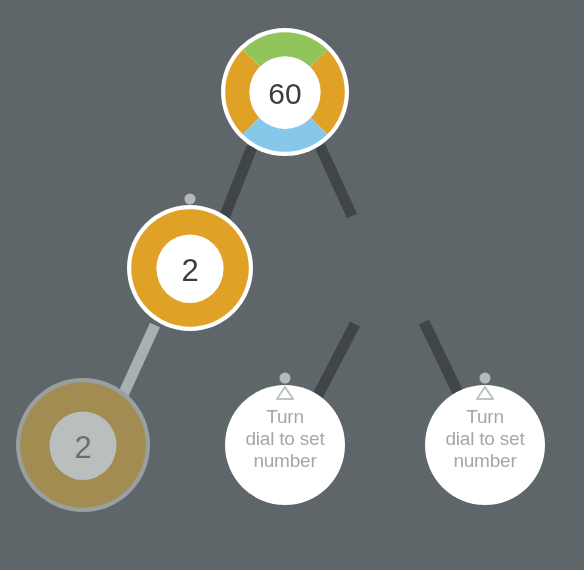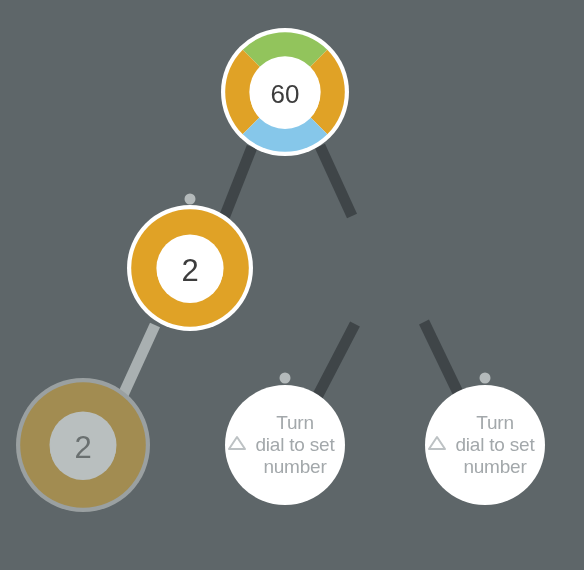--- a/index.html
+++ b/index.html
@@ -19,21 +19,21 @@
   }
   .hub.plain{background:#ffffff;}
   .hub.muted{background:#b9bfbf;color:#6a7070;}
   .handle{
     position:absolute;border-radius:50%;background:#b4babb;
     transform:translate(-50%,-50%);
   }
   .placeholder{
     position:absolute;left:50%;top:50%;transform:translate(-50%,-50%);
     width:100%;height:100%;border-radius:50%;background:#ffffff;
-    display:flex;flex-direction:row;align-items:center;justify-content:center;
+    display:flex;flex-direction:column;align-items:center;
   }
   .ph-text{
     color:#a3a8ab;text-align:center;line-height:1.16;font-size:19px;
     padding:0 8px;letter-spacing:-0.2px;
   }
   .tri{display:block;margin-bottom:5px;}
 </style>
 </head>
 <body>
 
@@ -77,21 +77,21 @@
     <svg width="128" height="128" viewBox="0 0 122 122">
       <circle cx="61" cy="61" r="61" fill="#ffffff"></circle>
       <g>
         <circle cx="61" cy="61" r="57" fill="#92c45c" clip-path="url(#clipTop)"></circle>
         <circle cx="61" cy="61" r="57" fill="#e0a226" clip-path="url(#clipLeft)"></circle>
         <circle cx="61" cy="61" r="57" fill="#e0a226" clip-path="url(#clipRight)"></circle>
         <circle cx="61" cy="61" r="57" fill="#86c7ea" clip-path="url(#clipBottom)"></circle>
       </g>
       <circle cx="61" cy="61" r="34" fill="#ffffff"></circle>
     </svg>
-    <div class="hub plain" style="width:70px;height:70px;font-size:26px;">
+    <div class="hub plain" style="width:70px;height:70px;font-size:30px;">
       <span>60</span>
     </div>
   </div>
 
   <div class="node" style="left:190px;top:270px;">
     <svg width="126" height="126" viewBox="0 0 120 120">
       <circle cx="60" cy="60" r="60" fill="#ffffff"></circle>
       <circle cx="60" cy="60" r="56" fill="#e0a226"></circle>
       <circle cx="60" cy="60" r="32" fill="#ffffff"></circle>
     </svg>

